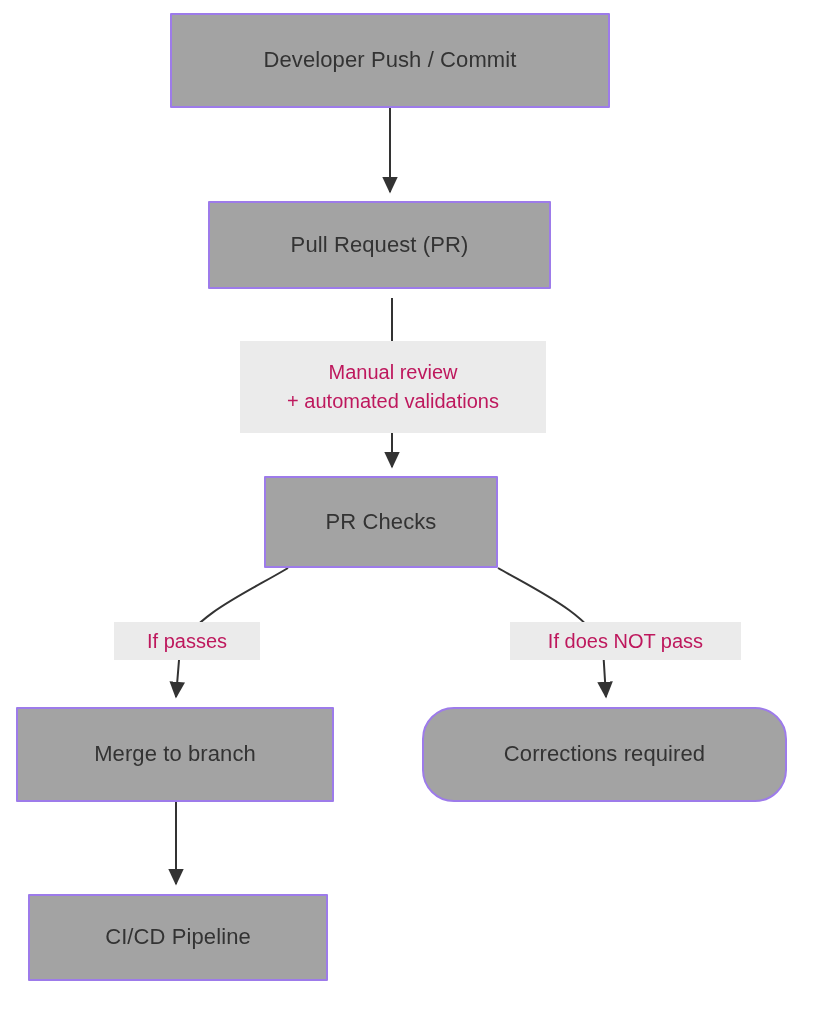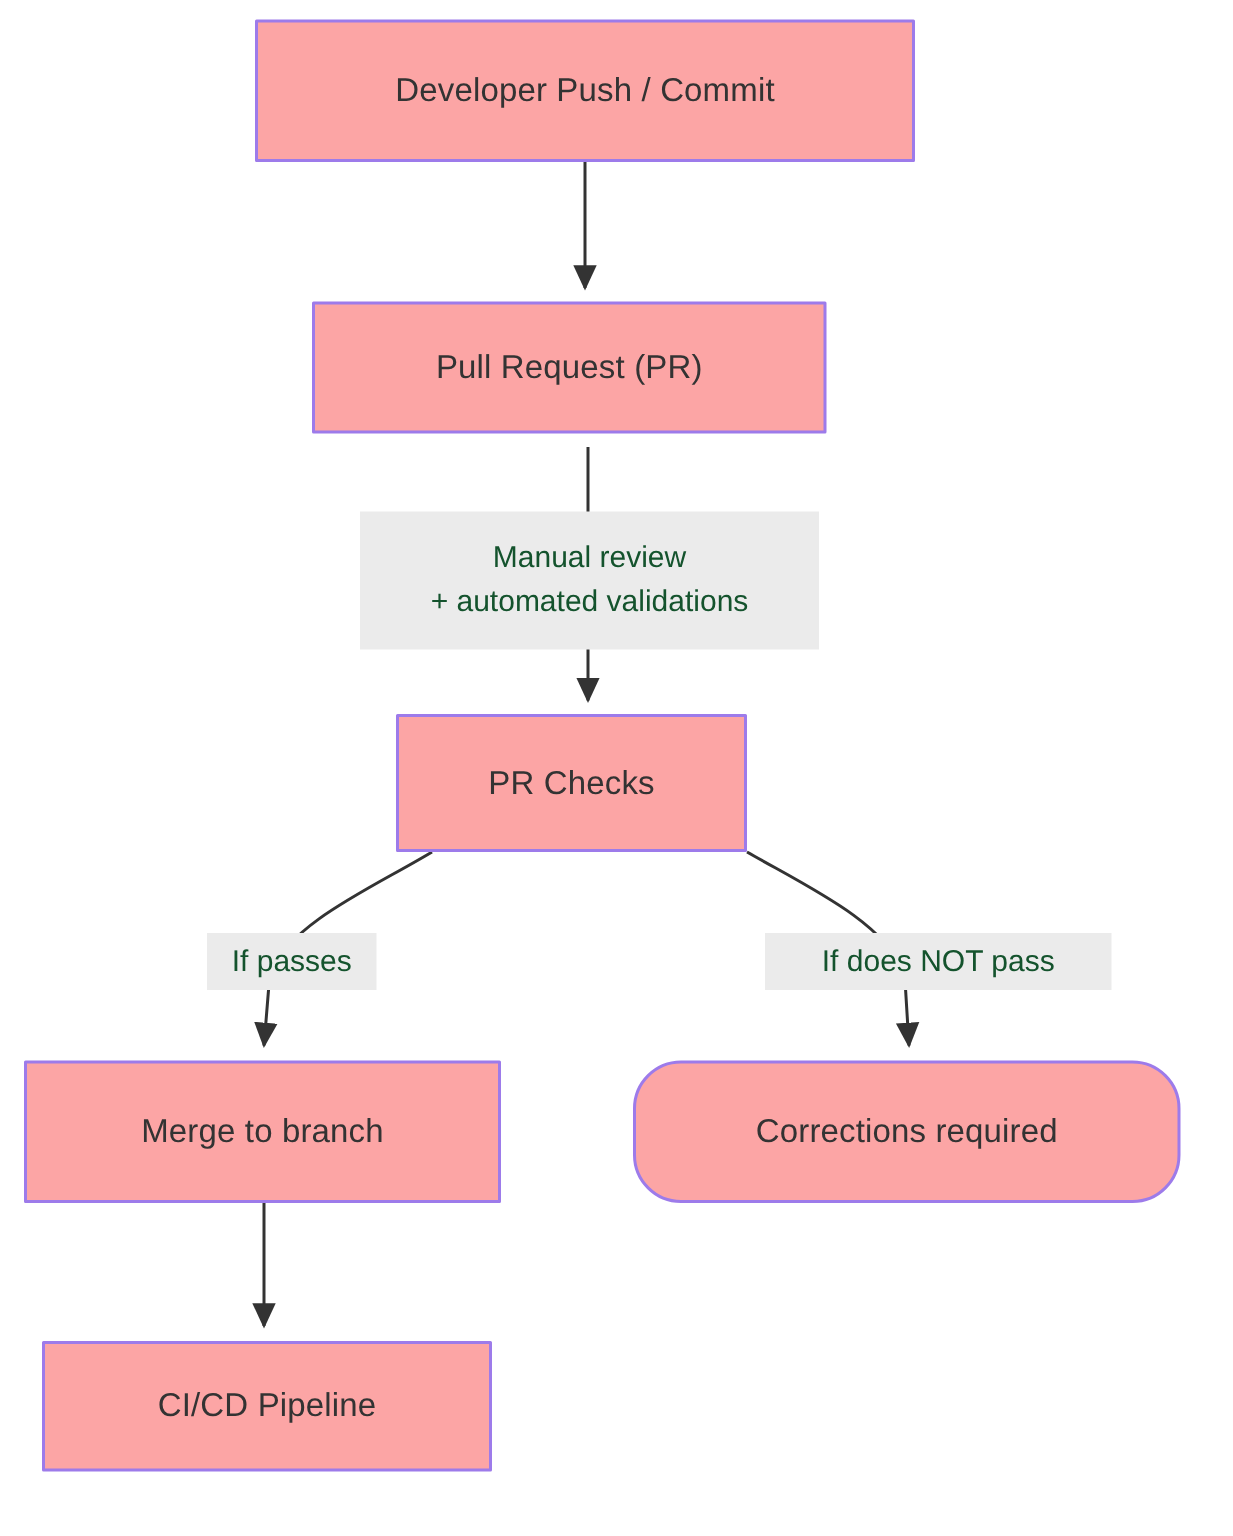--- a/index.html
+++ b/index.html
@@ -21,39 +21,39 @@
     position: absolute;
     left: 0;
     top: 0;
     width: 822px;
     height: 1024px;
     pointer-events: none;
   }
   .node {
     position: absolute;
     box-sizing: border-box;
-    background: #fca5a5;
+    background: #a3a3a3;
     border: 2px solid #9D7BEA;
     border-radius: 1px;
     display: flex;
     align-items: center;
     justify-content: center;
     color: #333333;
     font-size: 22px;
     font-family: "Liberation Sans", sans-serif;
     font-weight: 400;
     line-height: 1.2;
     text-align: center;
     letter-spacing: 0.1px;
   }
   .edge-label {
     position: absolute;
     box-sizing: border-box;
     background: #EBEBEB;
-    color: #14532d;
+    color: #be185d;
     font-size: 20px;
     font-family: "Liberation Sans", sans-serif;
     line-height: 1.45;
     text-align: center;
     white-space: pre;
     padding: 2px 4px;
     display: flex;
     align-items: center;
     justify-content: center;
   }
@@ -103,21 +103,21 @@
 
   <div class="node" style="left:28px; top:894px; width:300px; height:87px;">
     <span>CI/CD Pipeline</span>
   </div>
 
   <div class="edge-label" style="left:240px; top:341px; width:306px; height:92px; flex-direction:column;">
     <span>Manual review</span>
     <span>+ automated validations</span>
   </div>
 
-  <div class="edge-label" style="left:114px; top:622px; width:113px; height:38px;margin-left:24px;">
+  <div class="edge-label" style="left:114px; top:622px; width:146px; height:38px;">
     <span>If passes</span>
   </div>
 
   <div class="edge-label" style="left:494px; top:622px; width:231px; height:38px;margin-left:16px;">
     <span>If does NOT pass</span>
   </div>
 
 </div>
 
 </body></html>

